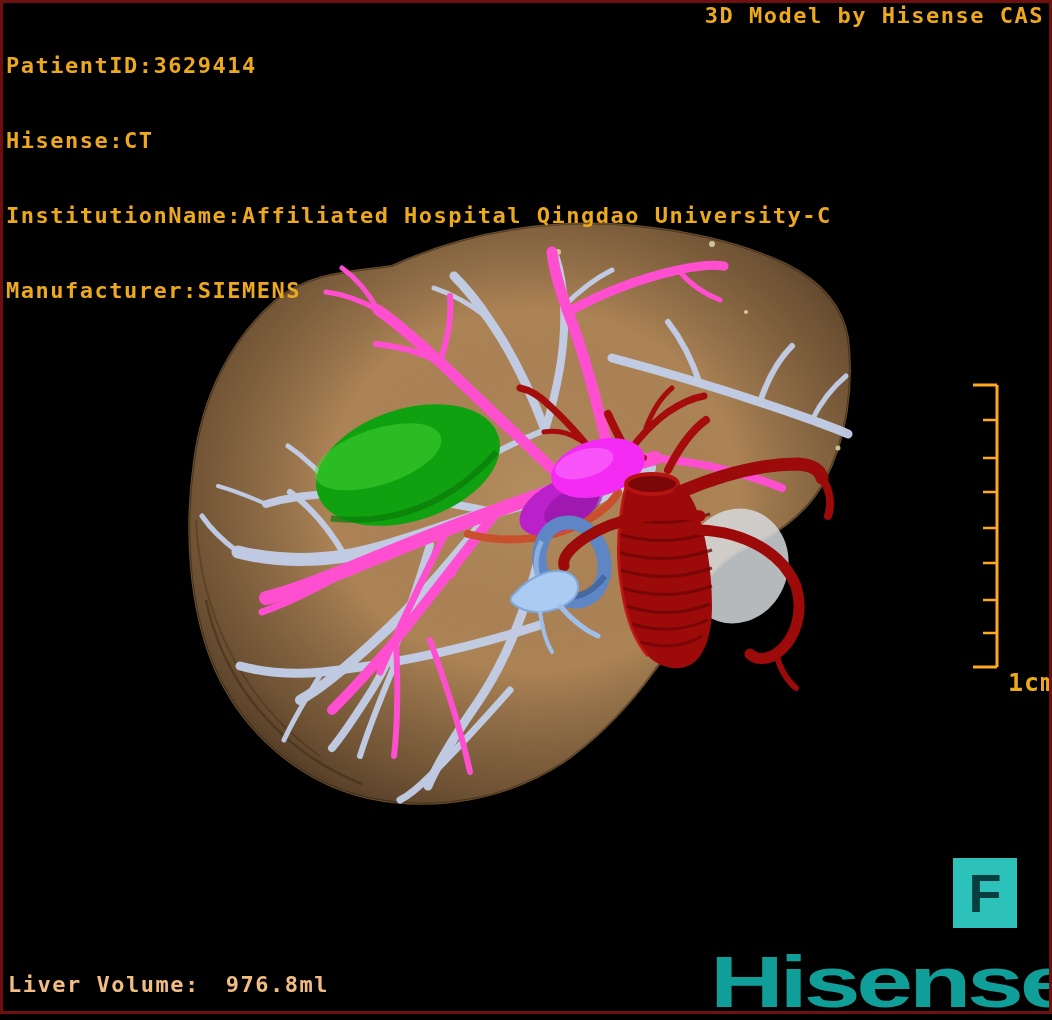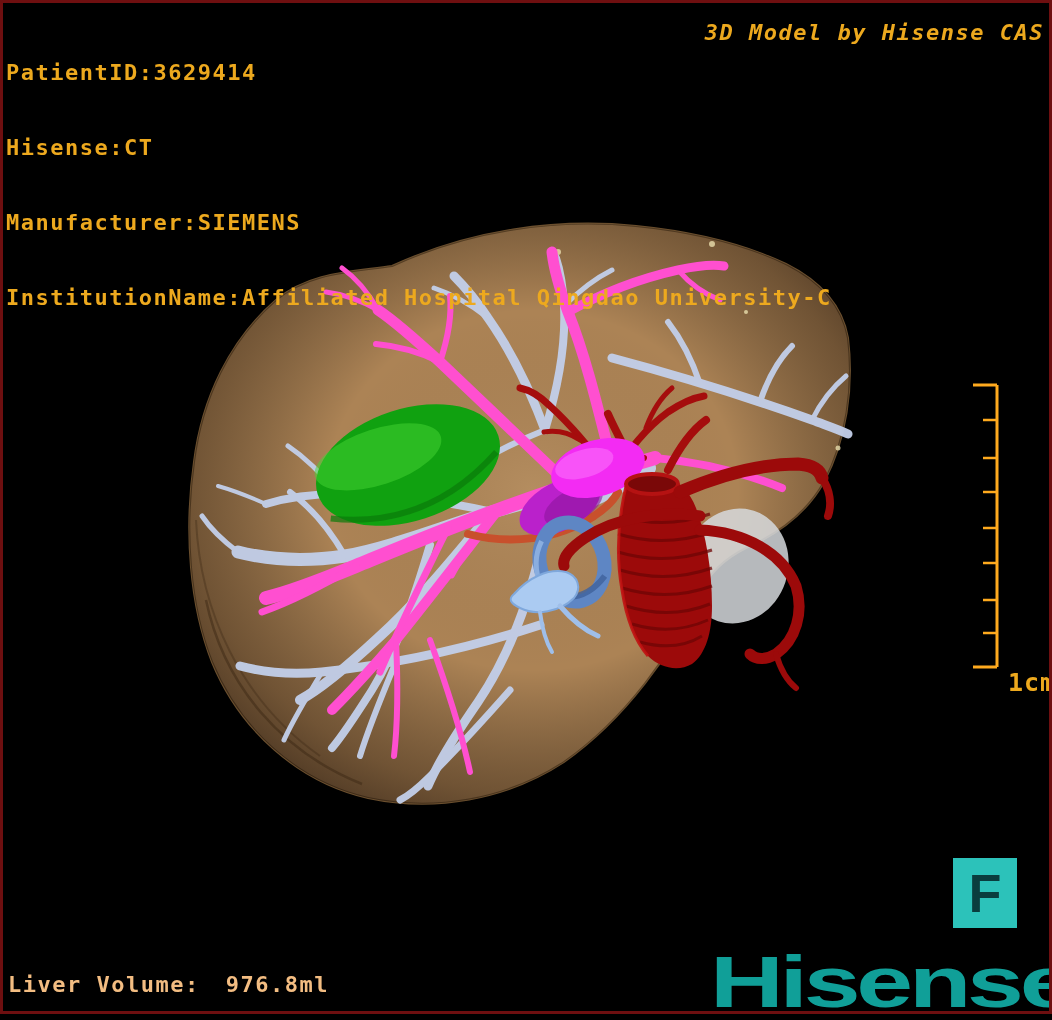--- a/index.html
+++ b/index.html
@@ -2,22 +2,22 @@
 <html><head>
 <meta charset="utf-8">
 <style>
   html,body{margin:0;padding:0;background:#000;}
   body{width:1052px;height:1020px;position:relative;overflow:hidden;
        font-family:"DejaVu Sans Mono", monospace;}
   .abs{position:absolute;}
   
   .ann{color:#EDA91E;font-size:22px;font-weight:bold;letter-spacing:1.5px;
        line-height:25px;white-space:pre;}
-  #patient-block{top:10px;left:6px;}
-  #watermark{top:20px;right:8px;text-align:left;font-style:italic;}
+  #patient-block{top:3px;left:6px;}
+  #watermark{top:3px;right:8px;text-align:left;}
   #footer-volume{left:8px;top:972px;color:#F3BD82;font-size:22px;font-weight:bold;
        letter-spacing:1.5px;display:flex;gap:26px;}
   
   #viewport{inset:0;}
   #viewport svg{display:block;}
   
   #scalebar-label{left:1008px;top:668px;width:56px;color:#EDA91E;font-size:25px;
        font-weight:bold;letter-spacing:1px;}
   
   #orient-marker{left:953px;top:858px;width:64px;height:70px;background:#2CC2BA;
@@ -198,22 +198,22 @@
         <path d="M 997 600 L 983 600"></path>
         <path d="M 997 633 L 983 633"></path>
       </g>
     </g>
   </svg>
 </div>
 
 <div id="patient-block" class="abs ann">
   <div>PatientID:3629414</div>
   <div>Hisense:CT</div>
+  <div>InstitutionName:Affiliated Hospital Qingdao University-C</div>
   <div>Manufacturer:SIEMENS</div>
-  <div>InstitutionName:Affiliated Hospital Qingdao University-C</div>
 </div>
 
 <div id="watermark" class="abs ann">3D Model by Hisense CAS</div>
 
 <div id="scalebar-label" class="abs">1cm</div>
 
 <div id="orient-marker" class="abs">F</div>
 
 <div id="footer-volume" class="abs">
   <span>Liver Volume:</span>

